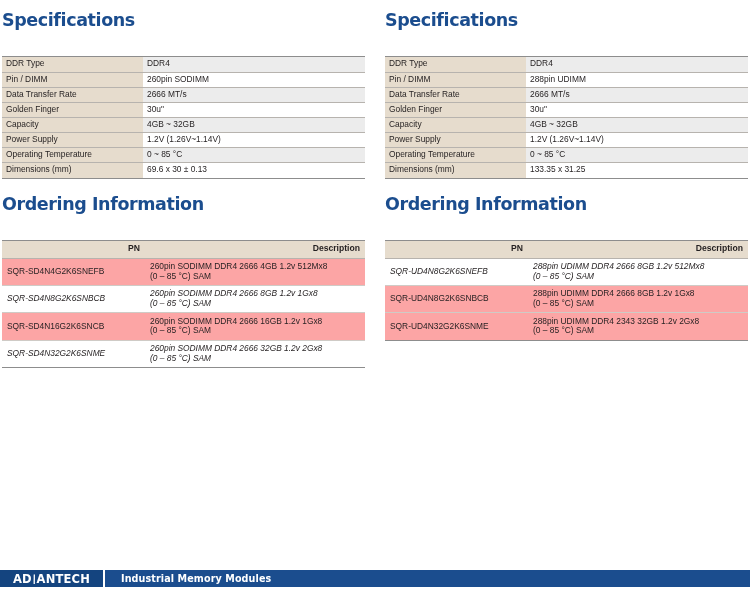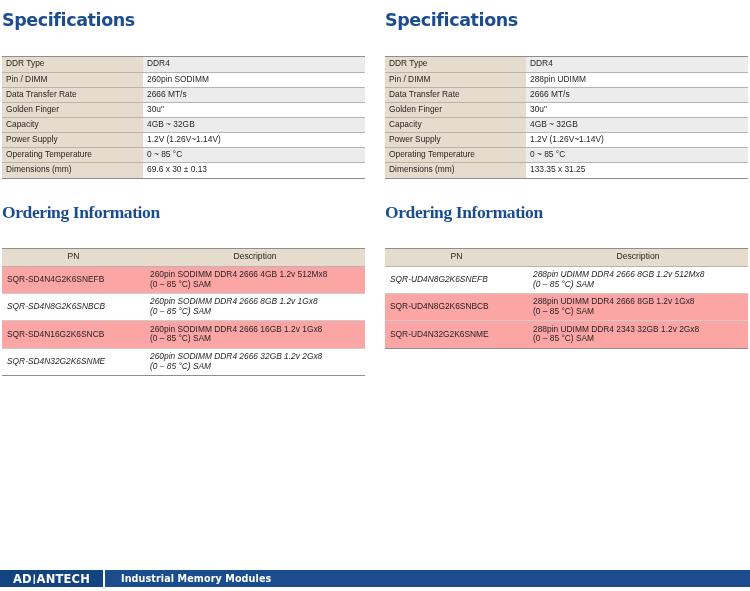--- a/index.html
+++ b/index.html
@@ -40,22 +40,21 @@
     font-family: "DejaVu Sans", sans-serif;
     font-size: 17.5px;
     font-weight: bold;
     letter-spacing: -0.4px;
     color: #1b4d8e;
     margin: 0;
     padding: 11px 0 7px 0;
     line-height: 1.05;
   }
   h2.section-title.ordering {
-    padding-top: 24px;
-    font-family: Liberation Serif, serif;
+    padding-top: 16px;
   }
 
   table.spec, table.ordering {
     width: 363px;
     border-collapse: collapse;
     table-layout: fixed;
     font-size: 8.4px;
     line-height: 1.15;
     margin-top: 20px;
   }
@@ -86,22 +85,22 @@
     background: #ececec;
   }
 
   
   table.ordering {
     border-top: 1.4px solid #8d8d8d;
     border-bottom: 1.4px solid #8d8d8d;
   }
   table.ordering th {
     background: #e6dccd;
-    font-weight: normal;
-    text-align: center;
+    font-weight: bold;
+    text-align: right;
     padding: 3.4px 5px 3.6px 5px;
     font-size: 8.6px;
     color: #231f20;
     border-bottom: 0.7px solid #b7b3ae;
   }
   table.ordering th.pn   { width: 133px; }
   table.ordering td {
     padding: 3.4px 5px 3.6px 5px;
     vertical-align: middle;
     color: #231f20;

